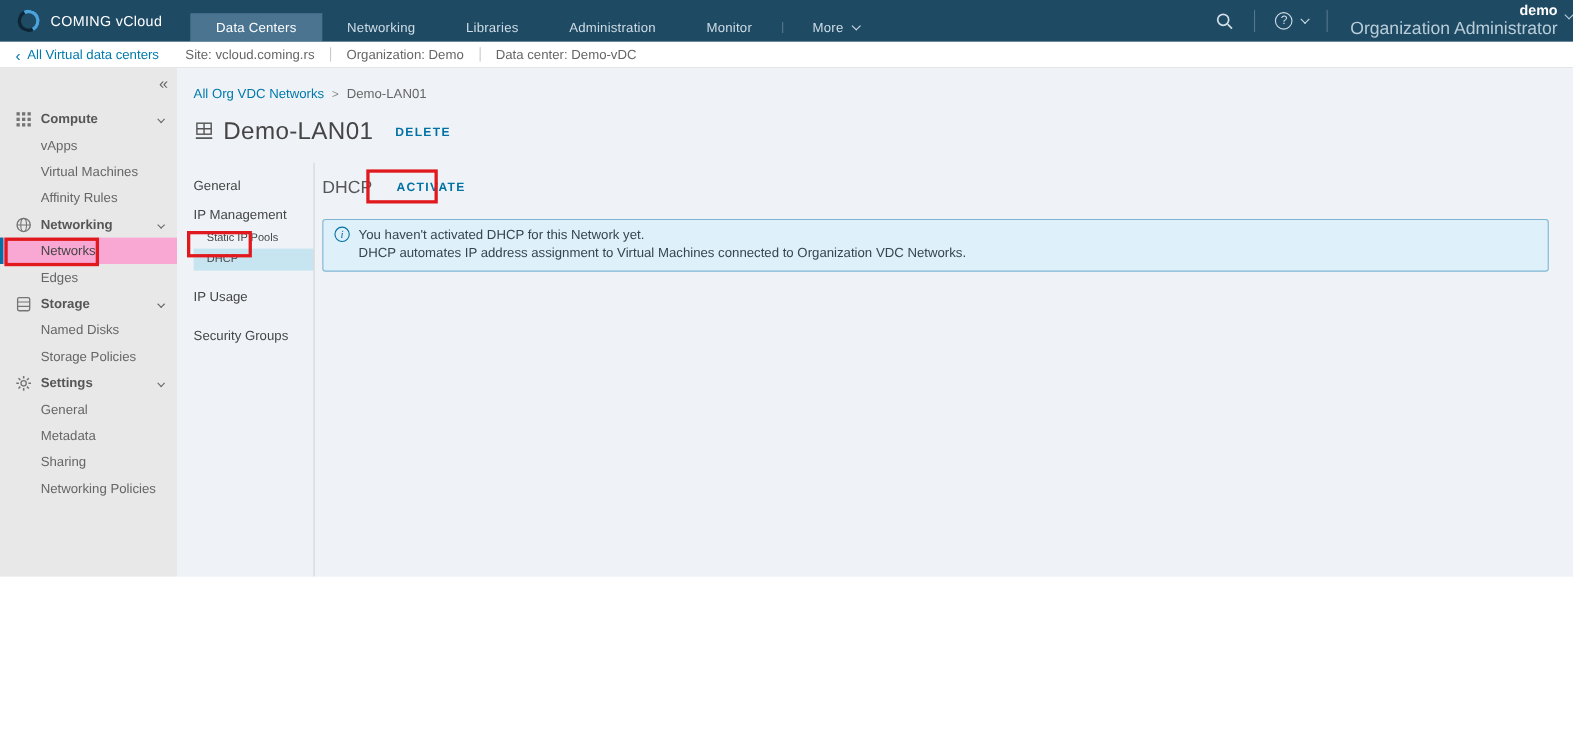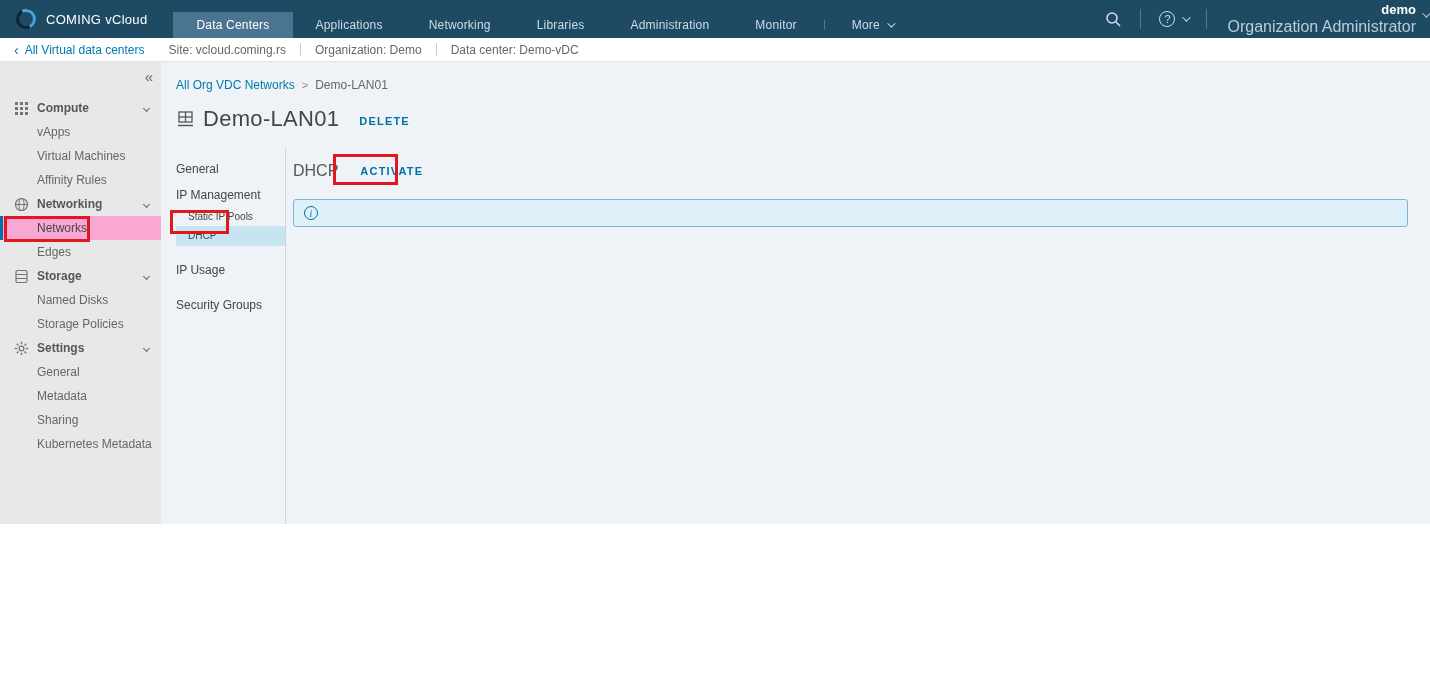--- a/index.html
+++ b/index.html
@@ -84,21 +84,20 @@
 
 <div class="page">
 
   <header class="topnav">
     <div class="brand">
       <span class="logo-ring"></span>
       <span class="brand-text">COMING vCloud</span>
     </div>
     <nav class="nav-tabs">
       <a class="nav-tab active">Data Centers</a>
-      <a class="nav-tab">Applications</a>
       <a class="nav-tab">Networking</a>
       <a class="nav-tab">Libraries</a>
       <a class="nav-tab">Administration</a>
       <a class="nav-tab">Monitor</a>
       <span class="nav-vsep"></span>
       <a class="nav-tab">
         <span>More</span>
         <span class="caret-down"></span>
       </a>
     </nav>
@@ -197,21 +196,21 @@
             <line x1="12.2" y1="2.8" x2="10.5" y2="4.5"></line>
               <line x1="4.5" y1="10.5" x2="2.8" y2="12.2"></line>
           </g>
         </svg>
         <span class="s-label">Settings</span>
         <span class="s-caret"></span>
       </div>
       <div class="side-item">General</div>
       <div class="side-item">Metadata</div>
       <div class="side-item">Sharing</div>
-      <div class="side-item">Kubernetes Metadata</div>
+      <div class="side-item">Networking Policies</div>
     </nav>
   </aside>
 
   <main class="content">
     <div class="breadcrumb">
       <a>All Org VDC Networks</a><span class="crumb-sep">&gt;</span><span>Demo-LAN01</span>
     </div>
 
     <div class="title-row">
       <svg class="title-icon" viewBox="0 0 17 17">
@@ -237,20 +236,24 @@
 
     <div class="v-divider"></div>
 
     <section class="panel">
       <div class="panel-head">
         <span class="panel-title">DHCP</span>
         <button class="flat-btn">ACTIVATE</button>
       </div>
       <div class="alert">
         <span class="alert-icon">i</span>
+        <div class="alert-text">
+          <div>You haven't activated DHCP for this Network yet.</div>
+          <div>DHCP automates IP address assignment to Virtual Machines connected to Organization VDC Networks.</div>
+        </div>
       </div>
     </section>
   </main>
 
   <div class="annotation ann-networks"></div>
   <div class="annotation ann-dhcp"></div>
   <div class="annotation ann-activate"></div>
 
 </div>
 

